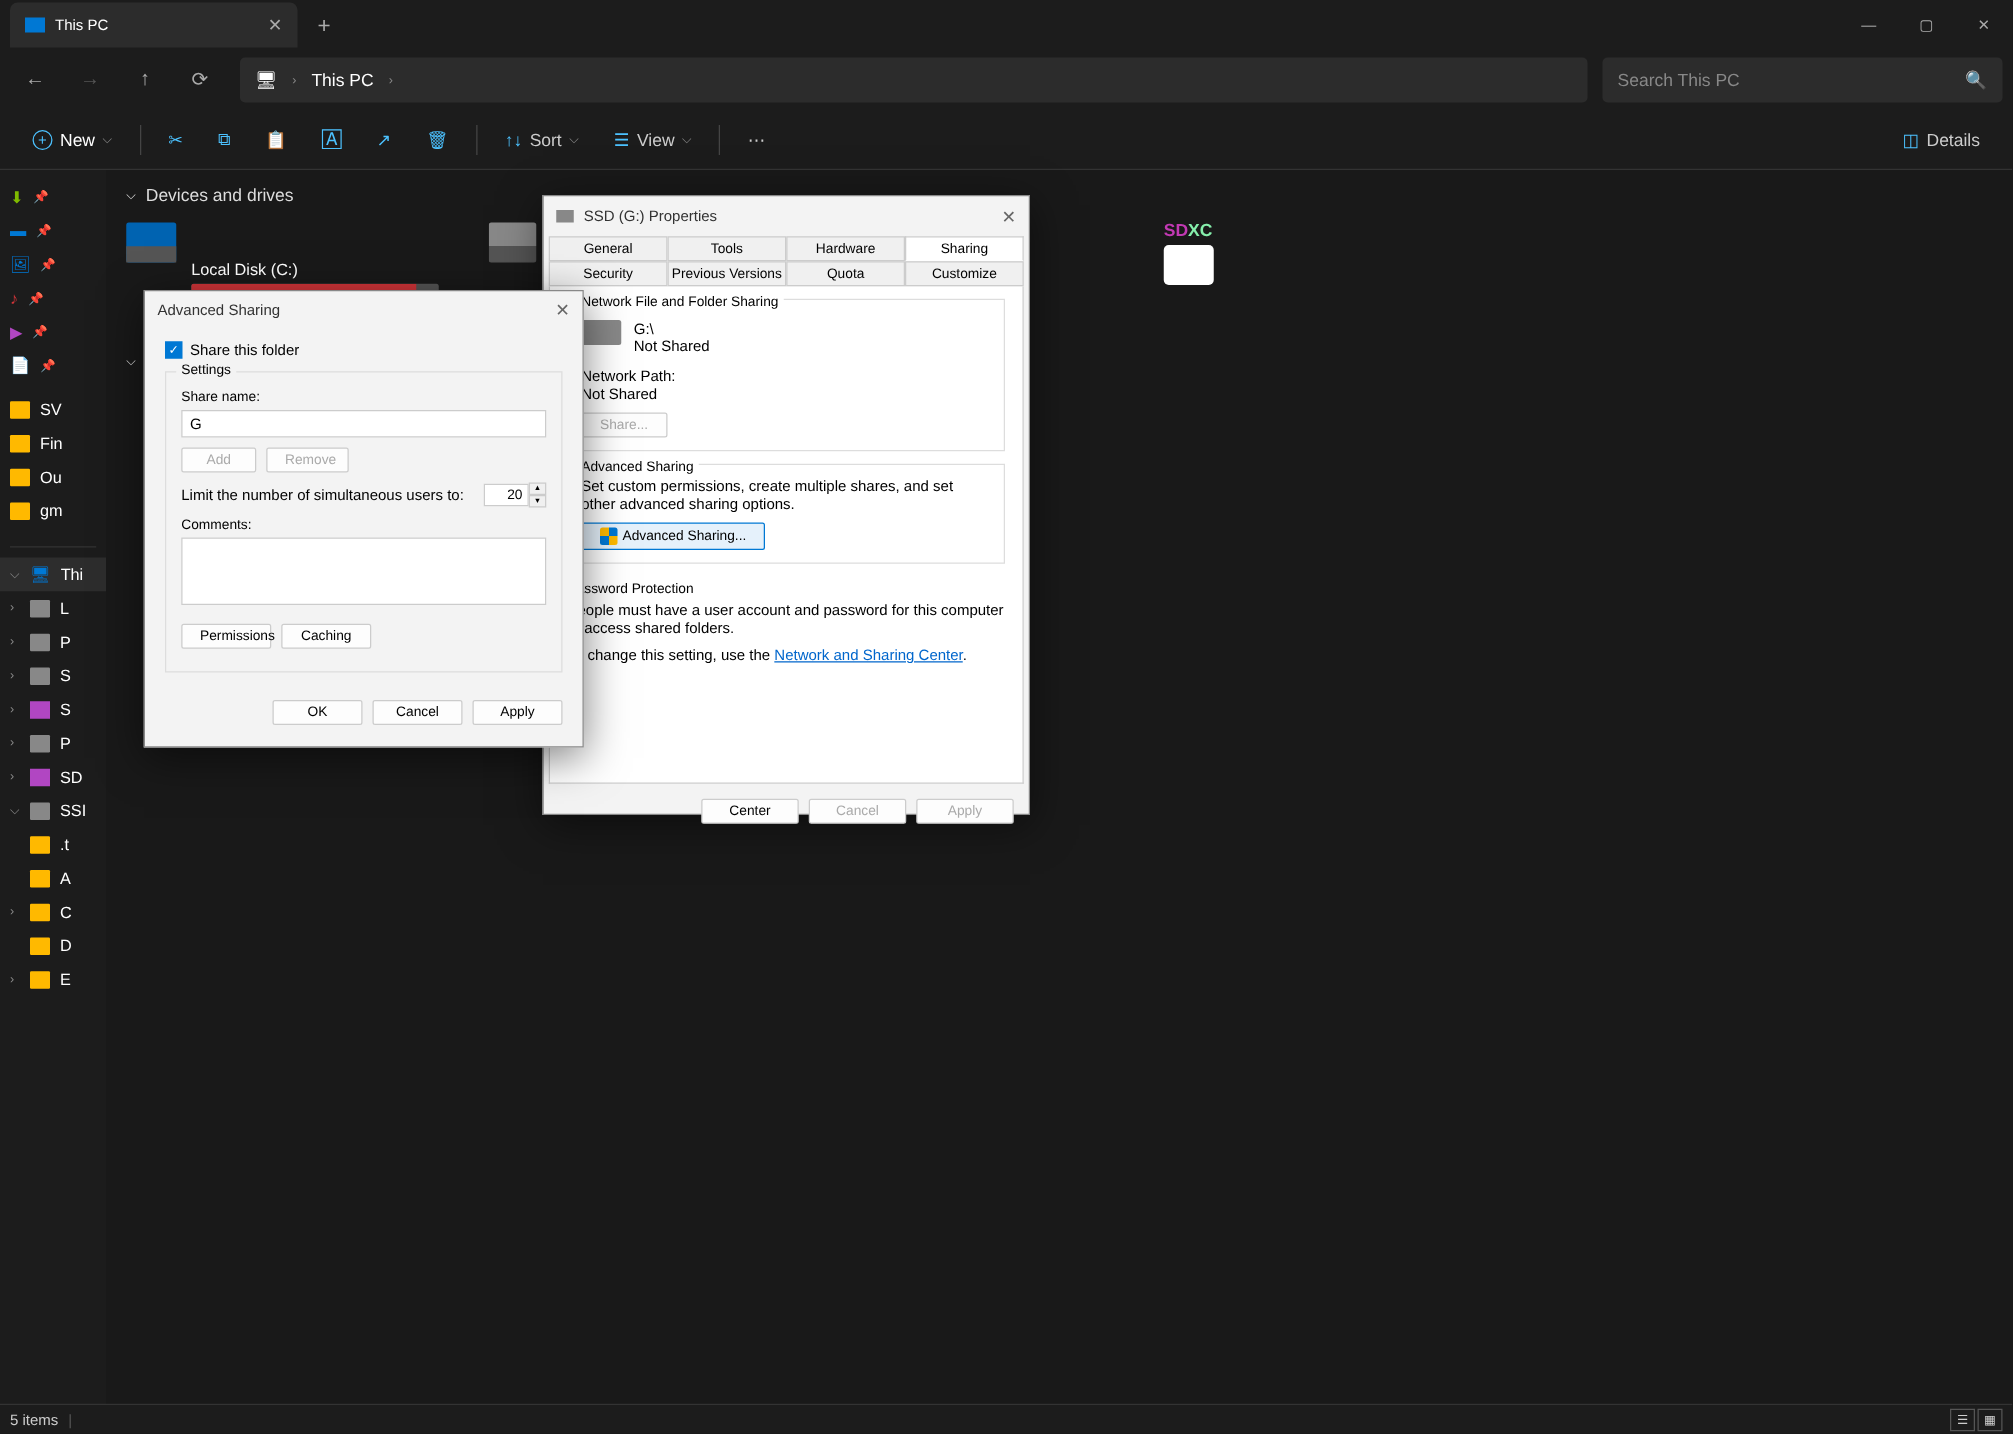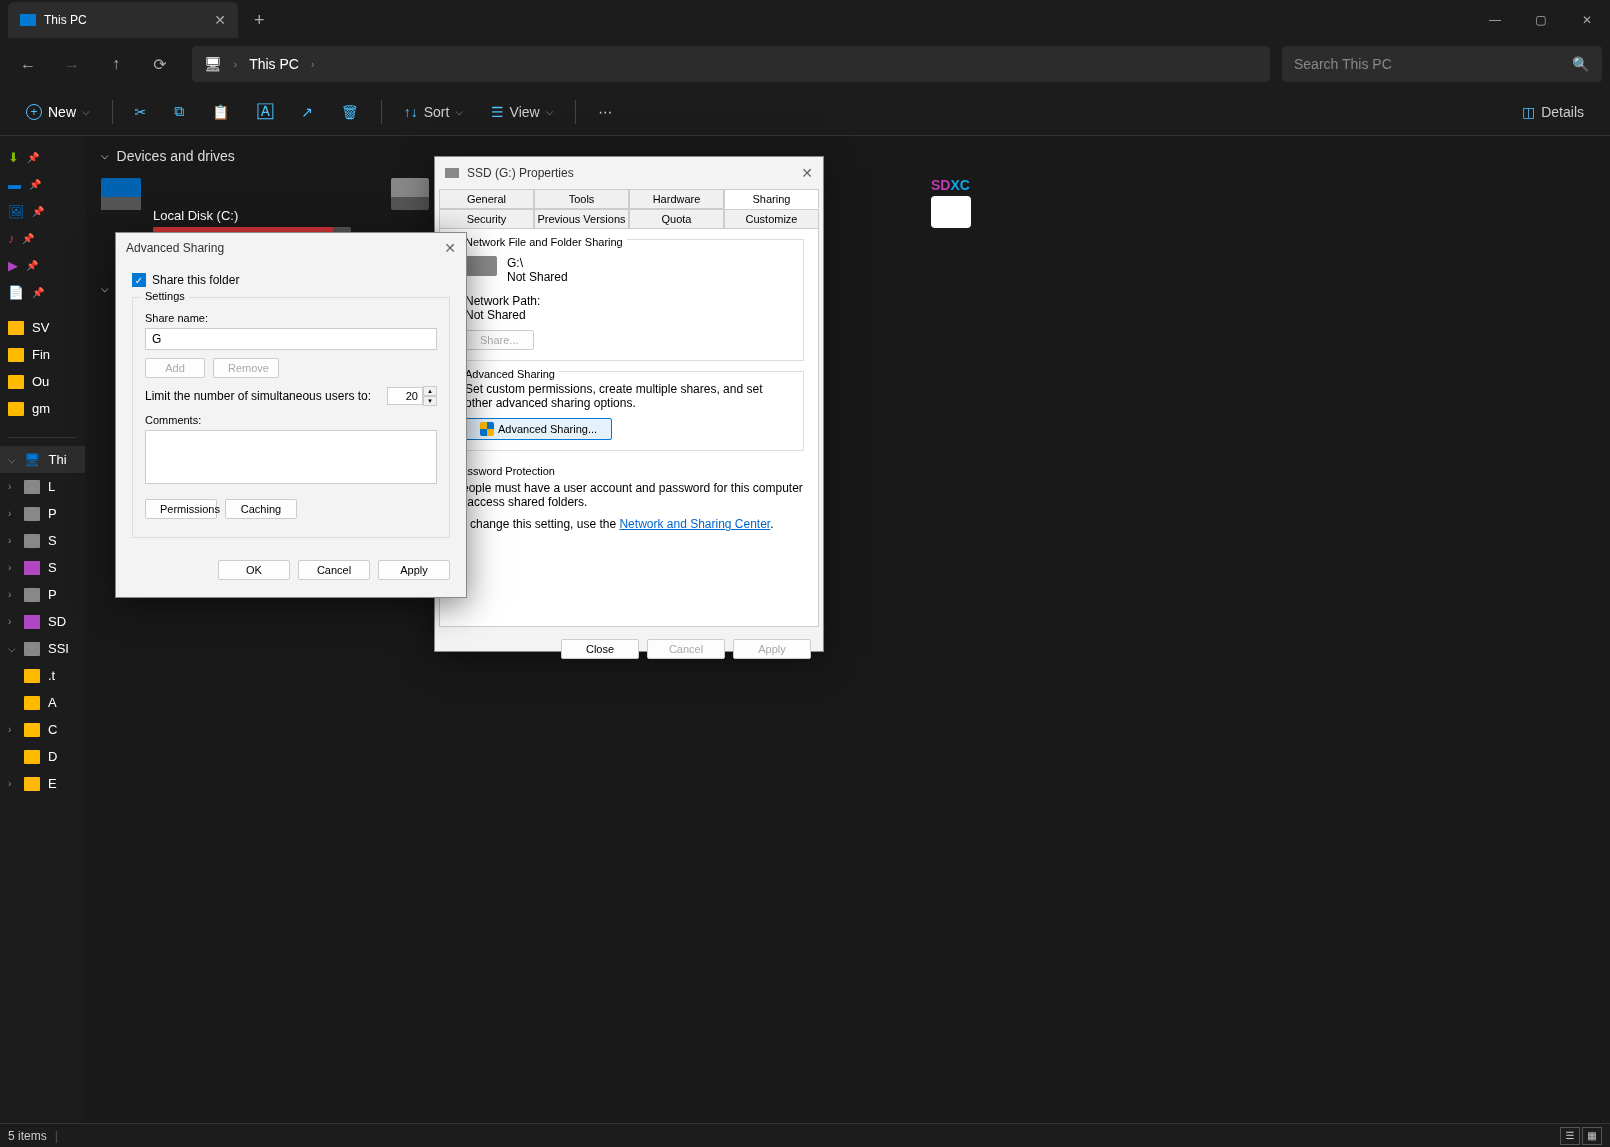--- a/index.html
+++ b/index.html
@@ -313,21 +313,21 @@
           <div class="drive-name">PCIE</div>
           <div class="drive-bar">
               <div class="drive-fill" style="width:10%"></div>
             </div>
           <div class="drive-free">231</div>
         </div>
       </div>
       <div style="width:380px"></div>
       <div class="drive">
         <div style="width:40px">
-          <span class="sdxc-badge"><span>SD</span><span style="color:#0ea5e9">XC</span></span>
+          <span class="sdxc-badge"><span>SD</span><span style="color:#86efac">XC</span></span>
           <div class="drive-icon sd"></div>
         </div>
       </div>
     </div>
     <div class="section-header" style="margin-top:20px">
       <span style="font-size:10px">⌵</span>
       <span>N</span>
     </div>
   </div>
 </div>
@@ -374,21 +374,21 @@
     </div>
     <div class="group-box" style="border:none;padding:4px 0">
       <div style="font-size:11px;margin-bottom:4px">Password Protection</div>
       <div style="margin-bottom:8px">People must have a user account and password for this computer to access shared folders.</div>
       <div>
         <span>To change this setting, use the </span><span class="link">Network and Sharing Center</span>.
       </div>
     </div>
   </div>
   <div class="props-footer">
-    <button class="win-btn-style" style="width:78px">Close</button>
+    <button class="win-btn-style" style="width:78px">Center</button>
     <button class="win-btn-style disabled" style="width:78px">Cancel</button>
     <button class="win-btn-style disabled" style="width:78px">Apply</button>
   </div>
 </div>
 
 <div class="adv-dialog">
   <div class="adv-title">
     <span>Advanced Sharing</span>
     <span class="adv-close">✕</span>
   </div>

